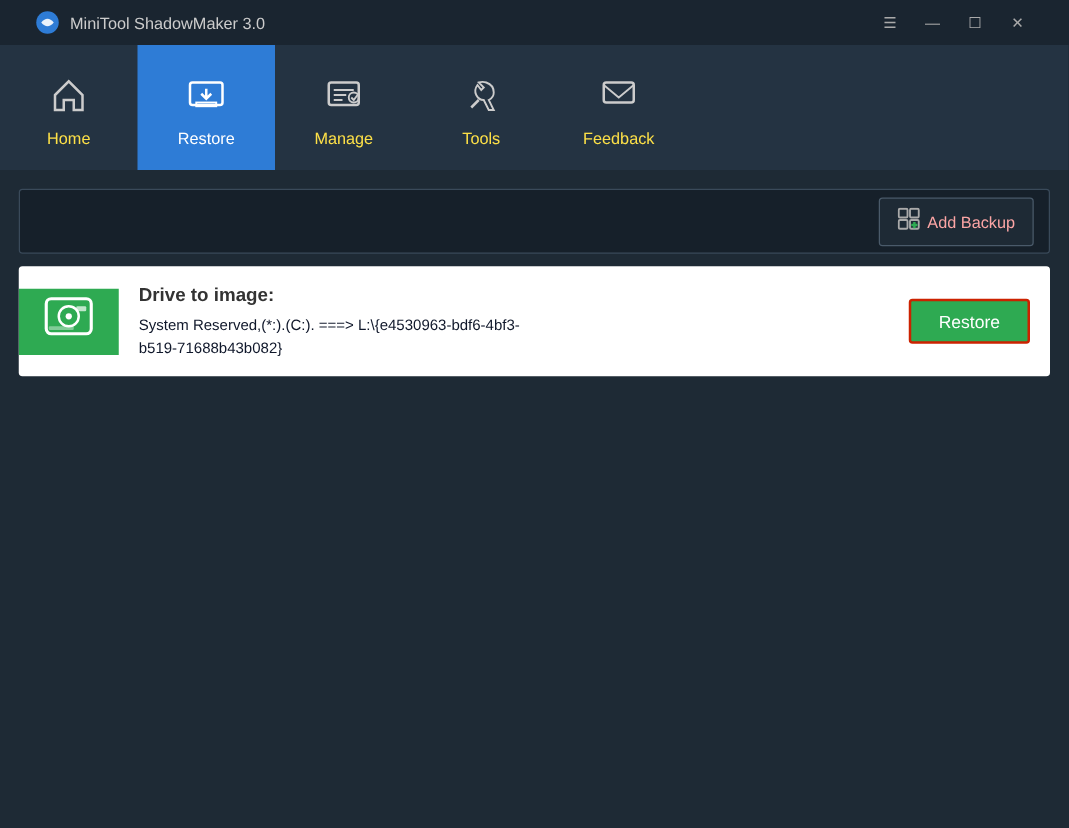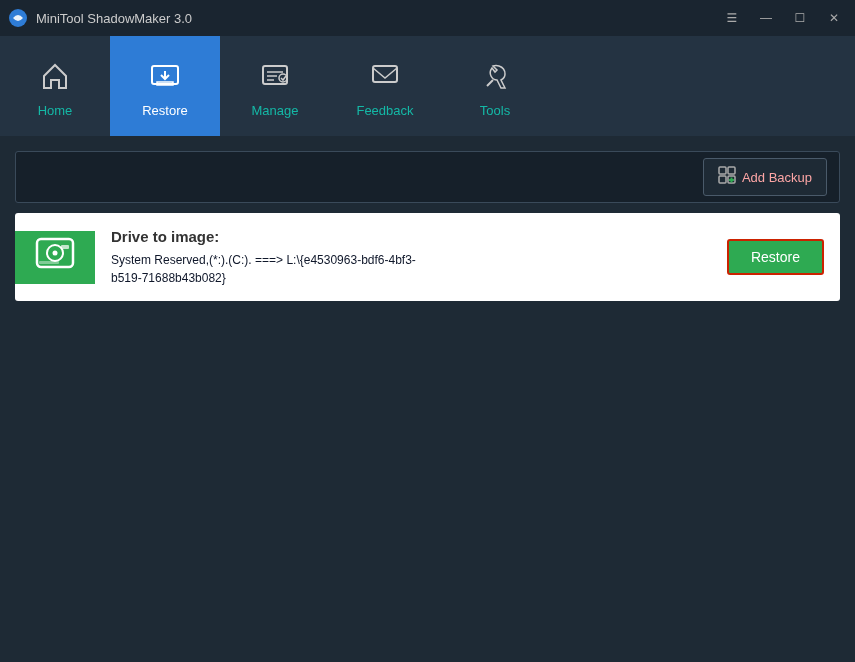--- a/index.html
+++ b/index.html
@@ -11,21 +11,21 @@
       overflow: hidden;
       color: #fff;
     }
 
     
     #title-bar {
       background: #1a2530;
       height: 36px;
       display: flex;
       align-items: center;
-      padding: 0 8px;
+      padding: 0 28px;
       user-select: none;
     }
     #title-bar .logo {
       width: 20px;
       height: 20px;
       margin-right: 8px;
       flex-shrink: 0;
     }
     #title-bar .title-text {
       font-size: 13px;
@@ -55,21 +55,21 @@
       display: flex;
       align-items: stretch;
     }
     .nav-item {
       display: flex;
       flex-direction: column;
       align-items: center;
       justify-content: center;
       width: 110px;
       cursor: pointer;
-      color: #14b8a6;
+      color: #fde047;
       gap: 6px;
       position: relative;
       padding-top: 5px;
     }
     .nav-item.active {
       background: #2e7cd6;
       color: #fff;
     }
     .nav-item .nav-icon {
       font-size: 28px;
@@ -224,35 +224,35 @@
         <path d="M22 18 L24 20 L27 16" stroke="#ccc" stroke-width="1.5" fill="none"></path>
       </svg>
     </span>
     <span class="nav-label">Manage</span>
   </div>
 
 
   <div class="nav-item">
     <span class="nav-icon">
       <svg width="32" height="32" viewBox="0 0 32 32" fill="none">
+        <path d="M20 6 Q26 8 26 14 Q26 18 22 20 L26 28 L22 28 L18 20 Q14 20 12 16 Q10 12 13 8 L16 12 L18 10 L14 6 Q17 5 20 6Z" stroke="#ccc" stroke-width="1.5" fill="none"></path>
+        <path d="M8 26 L14 20" stroke="#ccc" stroke-width="2"></path>
+      </svg>
+    </span>
+    <span class="nav-label">Tools</span>
+  </div>
+
+  <div class="nav-item">
+    <span class="nav-icon">
+      <svg width="32" height="32" viewBox="0 0 32 32" fill="none">
         <rect x="4" y="6" width="24" height="16" rx="2" stroke="#ccc" stroke-width="2" fill="none"></rect>
         <path d="M4 8 L16 18 L28 8" stroke="#ccc" stroke-width="1.5" fill="none"></path>
       </svg>
     </span>
     <span class="nav-label">Feedback</span>
-  </div>
-
-  <div class="nav-item">
-    <span class="nav-icon">
-      <svg width="32" height="32" viewBox="0 0 32 32" fill="none">
-        <path d="M20 6 Q26 8 26 14 Q26 18 22 20 L26 28 L22 28 L18 20 Q14 20 12 16 Q10 12 13 8 L16 12 L18 10 L14 6 Q17 5 20 6Z" stroke="#ccc" stroke-width="1.5" fill="none"></path>
-        <path d="M8 26 L14 20" stroke="#ccc" stroke-width="2"></path>
-      </svg>
-    </span>
-    <span class="nav-label">Tools</span>
   </div>
 </div>
 
 <div id="content">
 
   <div id="add-backup-bar">
     <button id="add-backup-btn">
       <span class="icon">
         <svg width="18" height="18" viewBox="0 0 18 18" fill="none">
           <rect x="1" y="1" width="7" height="7" rx="1" stroke="#aaa" stroke-width="1.5" fill="none"></rect>

